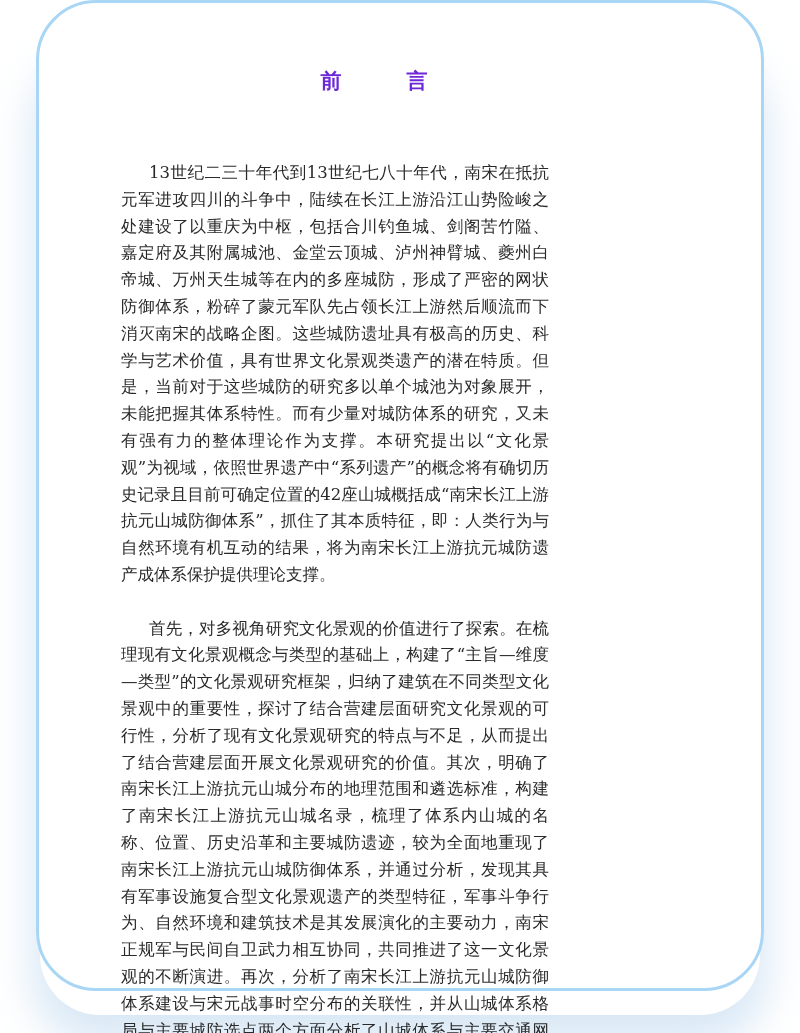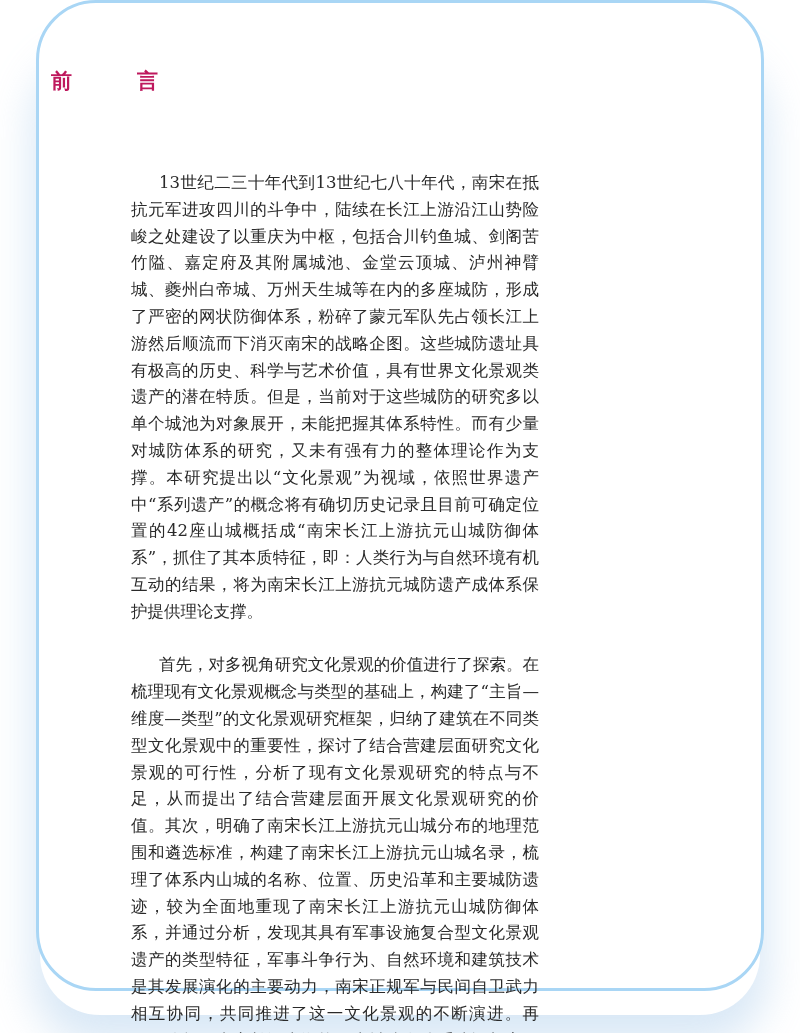--- a/index.html
+++ b/index.html
@@ -32,40 +32,40 @@
       border: 3px solid #a9d6f5;
       border-radius: 60px;
       background: #ffffff;
       box-sizing: content-box;
     }
     .page-title {
       position: absolute;
       left: 0;
       top: 64px;
       width: 668px;
-      text-align: left;
+      text-align: center;
       font-size: 21px;
       font-weight: bold;
       letter-spacing: 22px;
-      color: #be185d;
+      color: #6d28d9;
       padding-left: 12px;
     }
     .body-text {
       position: absolute;
       left: 74px;
       top: 149px;
       width: 444px;
       font-size: 16.5px;
       line-height: 26.8px;
       color: #2a2a2a;
       text-align: justify;
       text-justify: inter-character;
     }
     .para {
-      margin: 18px;
+      margin: 8px;
       text-indent: 28px;
     }
     .para + .para {
       margin-top: 26.8px;
     }
   </style>
 </head>
 <body>
 
 <div class="shadow"></div>

